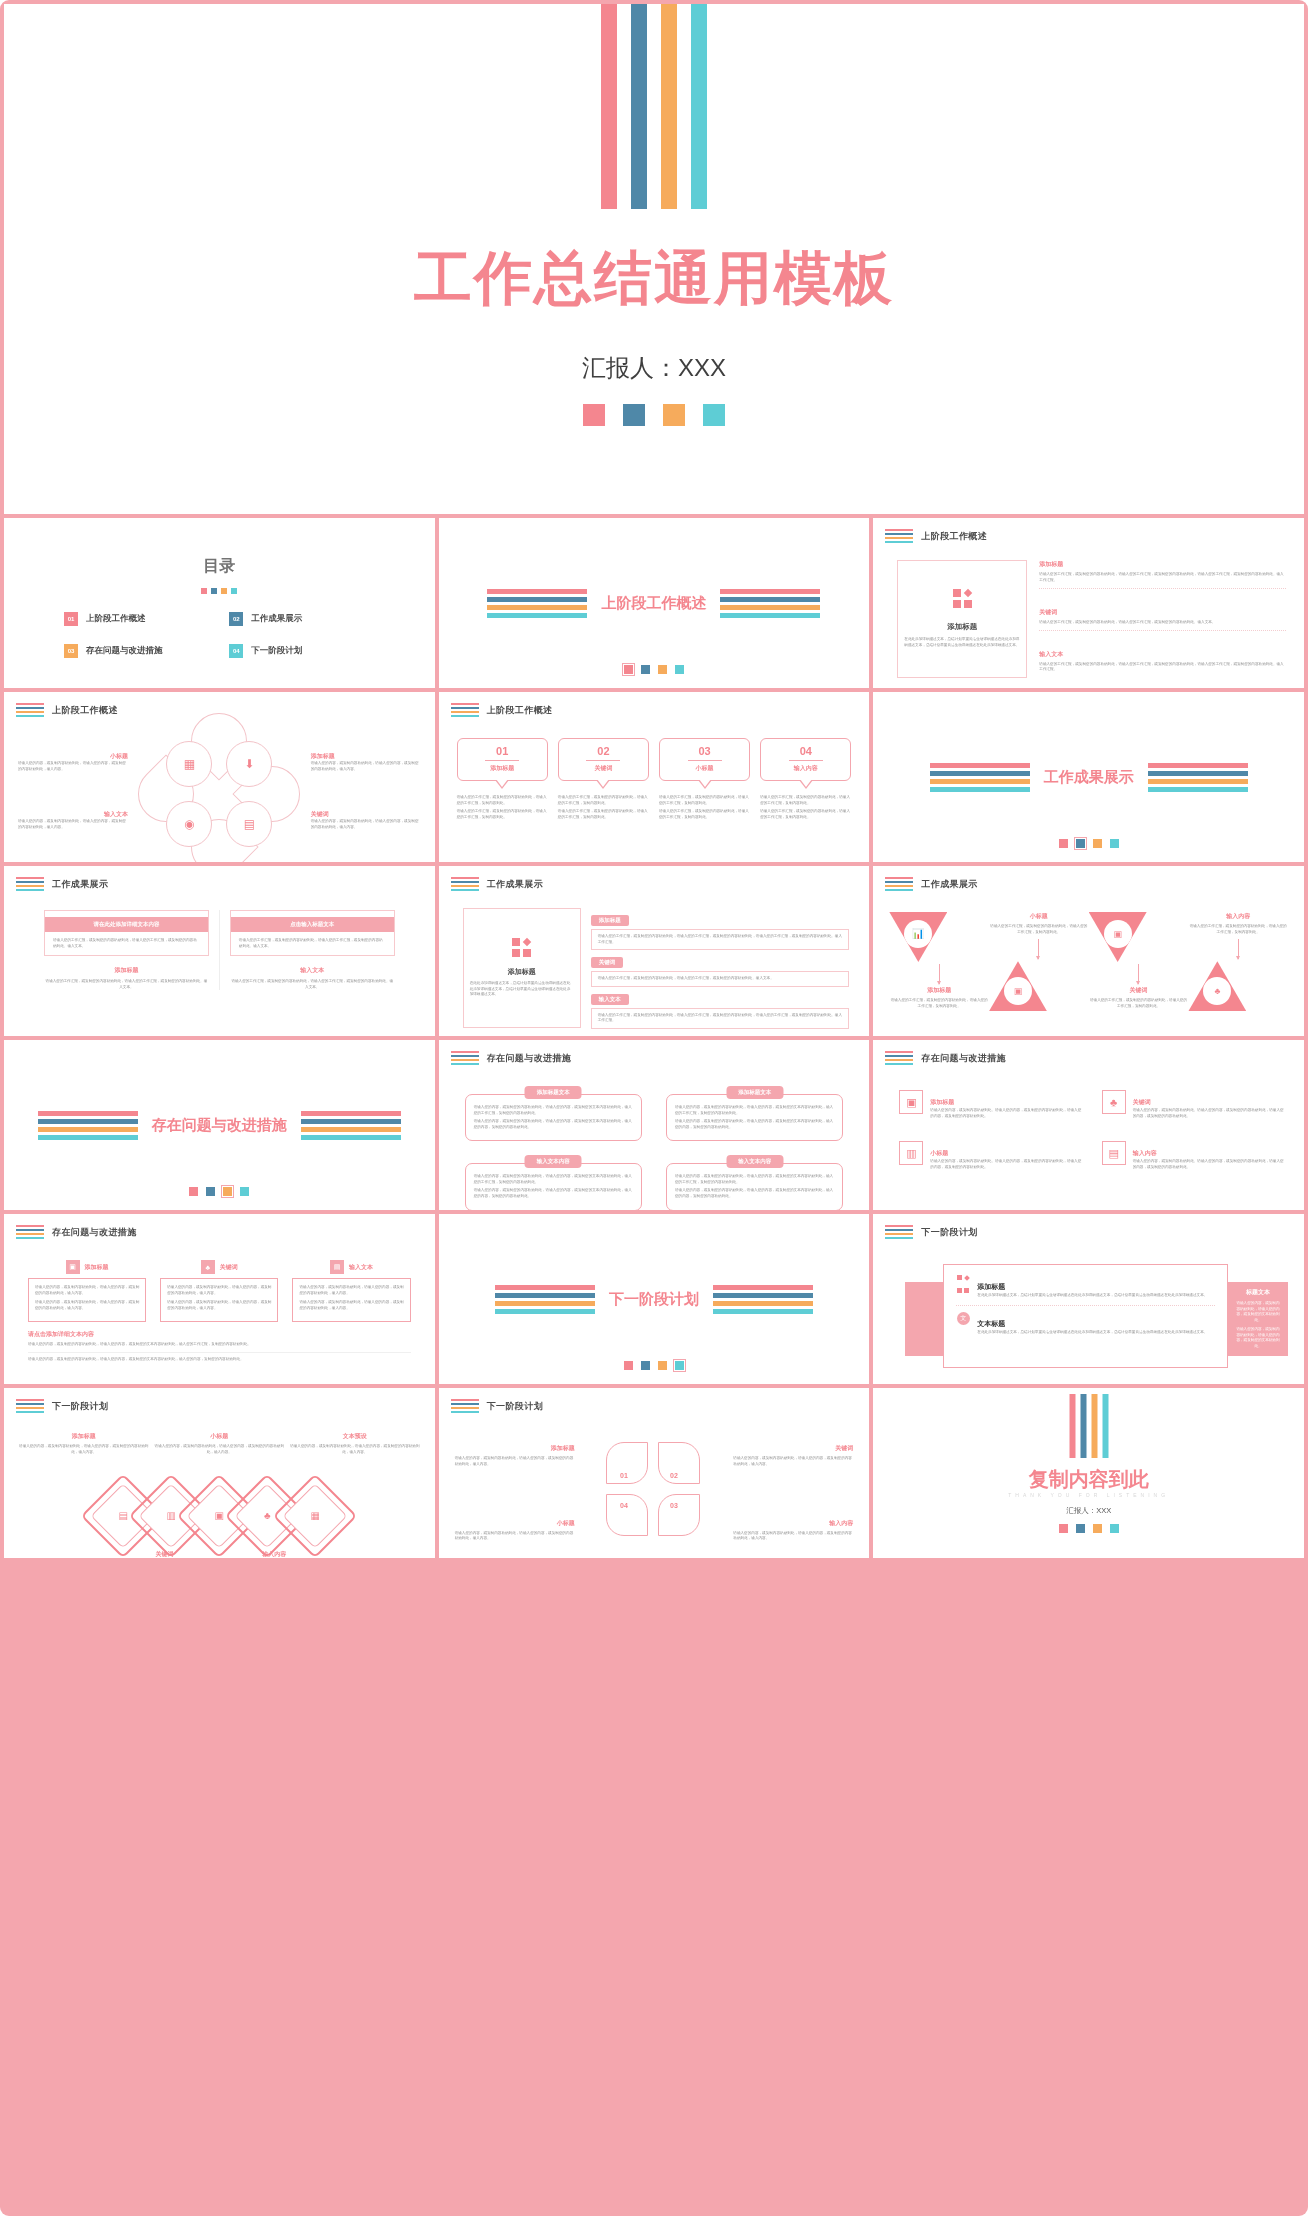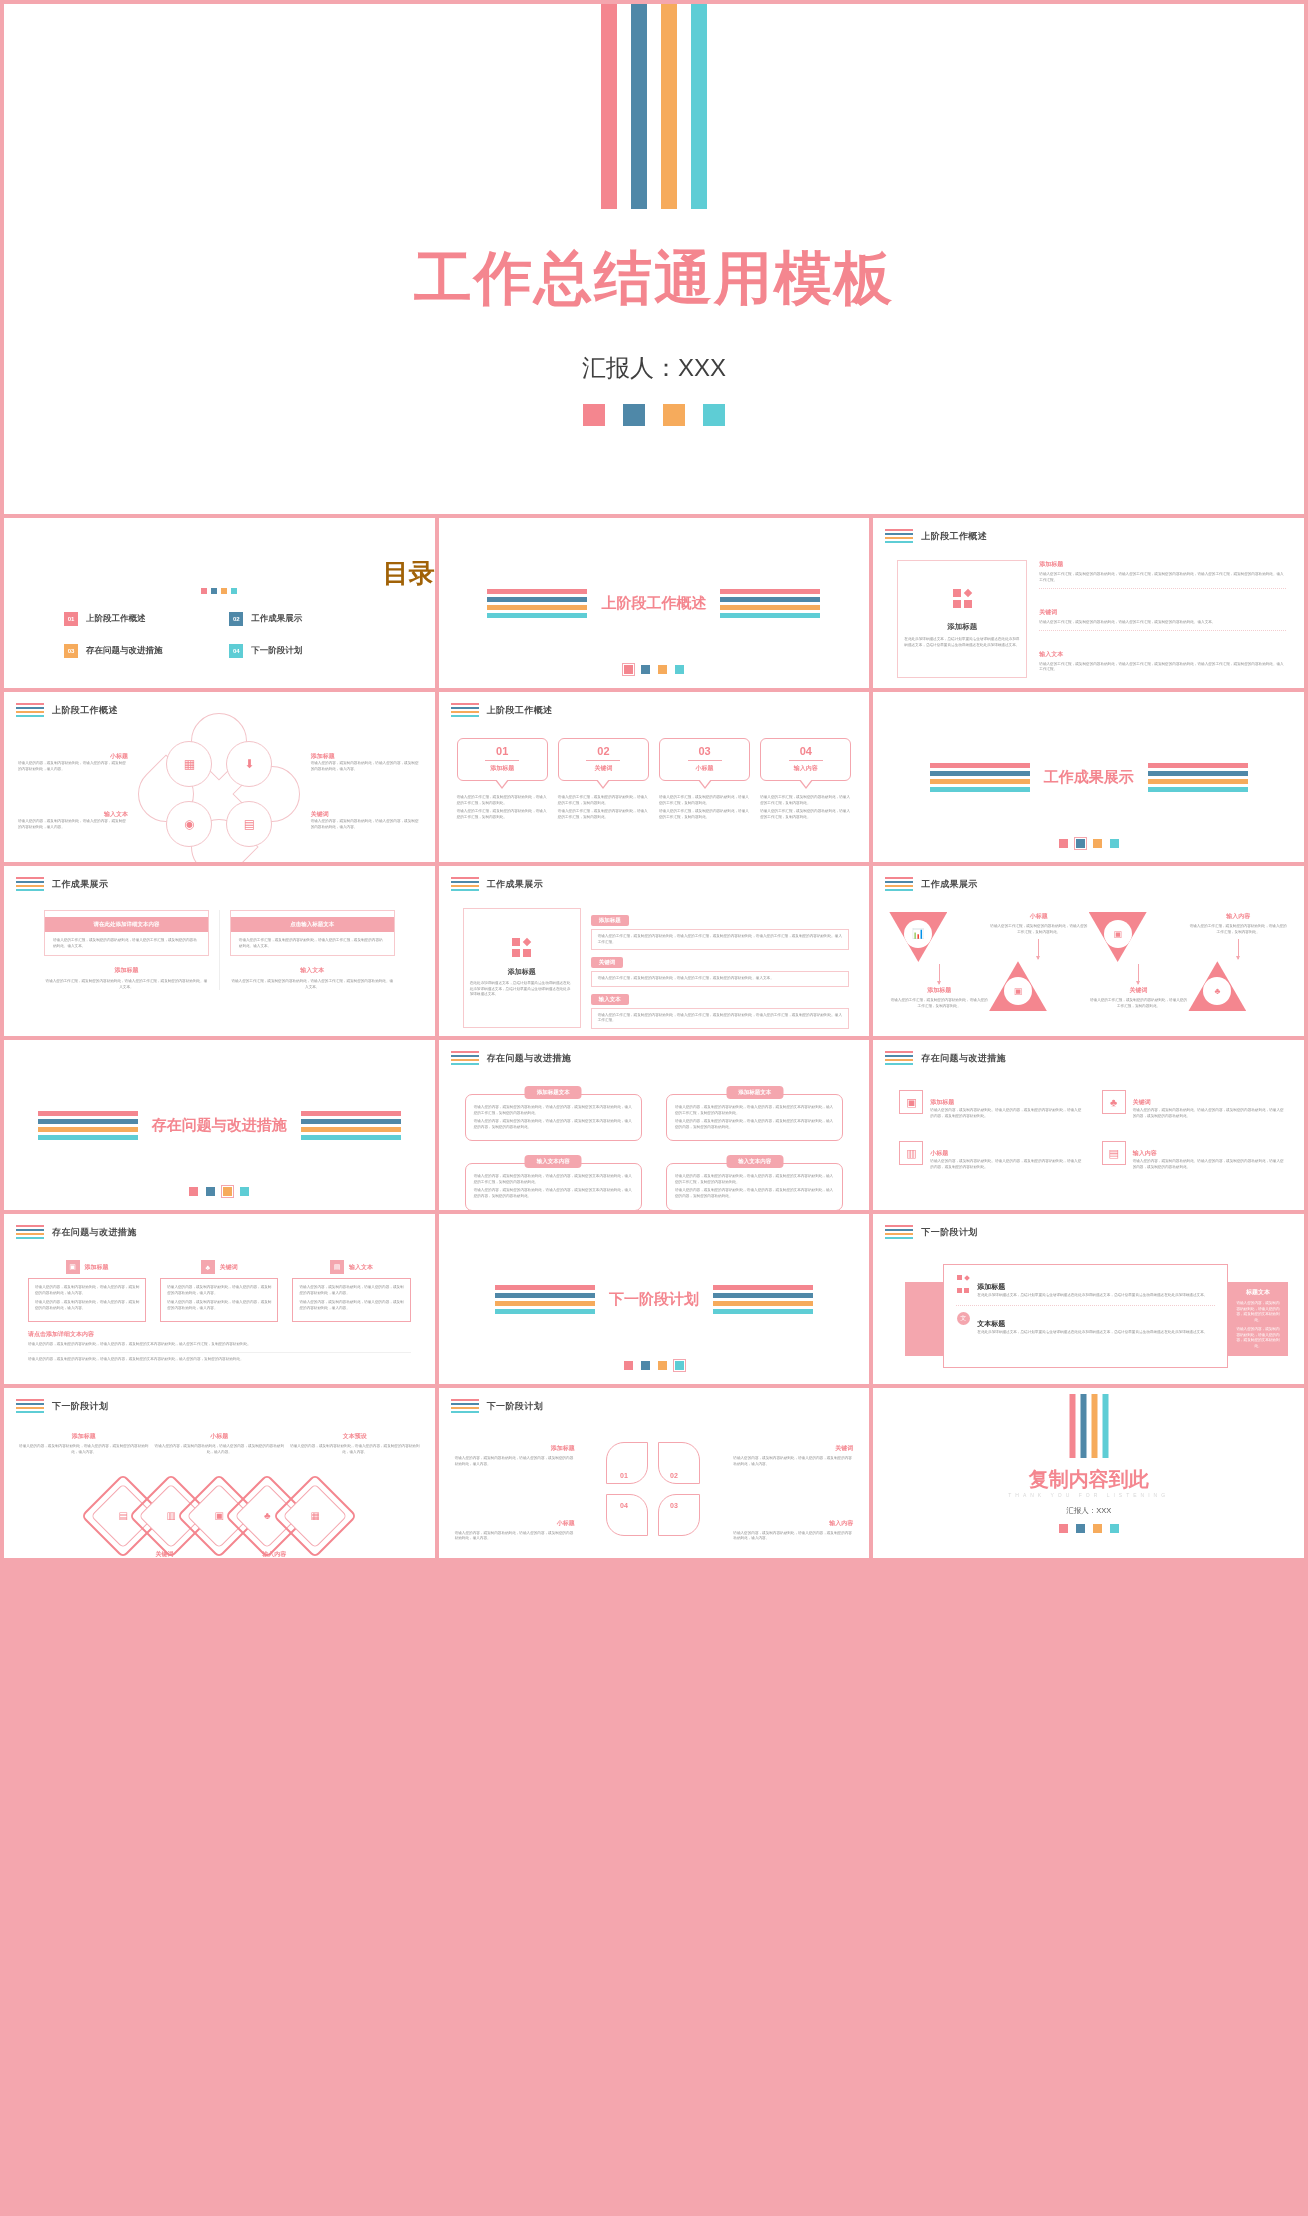--- a/index.html
+++ b/index.html
@@ -1,17 +1,17 @@
 <!DOCTYPE html>
 <html><head>
 <meta charset="utf-8">
 <style>
   *{box-sizing:border-box;margin:0;padding:0;}
   body{width:1308px;height:2216px;background:#ffffff;font-family:"Liberation Sans","DejaVu Sans",sans-serif;}
-  .page{width:1308px;height:2216px;position:relative;background:#f4a6ae;}
+  .page{width:1308px;height:2216px;position:relative;background:#f4a6ae;border-radius:9px;}
 
   
   .hero{position:absolute;left:4px;top:4px;width:1300px;height:510px;background:#fff;}
   .bars-v{position:absolute;left:50%;top:0;transform:translateX(-50%);display:flex;gap:14px;}
   .bars-v i{display:block;width:16px;height:205px;}
   .hero-title{position:absolute;left:0;right:0;top:236px;text-align:center;font-size:58px;font-weight:bold;color:#f4868f;letter-spacing:2px;}
   .hero-sub{position:absolute;left:0;right:0;top:306px;text-align:center;font-size:17px;color:#cfcfcf;letter-spacing:7px;}
   .hero-rep{position:absolute;left:0;right:0;top:348px;text-align:center;font-size:24px;color:#3f3f3f;}
   .sq-row{position:absolute;left:0;right:0;top:400px;display:flex;justify-content:center;gap:18px;}
   .sq-row i{width:22px;height:22px;display:block;}
@@ -30,21 +30,21 @@
   .divider{display:flex;align-items:center;justify-content:center;height:100%;}
   .dv-bars{display:flex;flex-direction:column;gap:3px;width:100px;}
   .dv-bars i{height:5px;display:block;}
   .dv-bars.left{margin-right:0;}
   .dv-title{font-size:15px;font-weight:bold;color:#f4868f;margin:0 14px;white-space:nowrap;}
   .dv-dots{position:absolute;left:0;right:0;bottom:14px;display:flex;justify-content:center;gap:8px;}
   .dv-dots i{width:9px;height:9px;display:block;}
   .dv-dots i.hl{outline:1px solid #f4a6ae;outline-offset:1px;}
 
   
-  .toc-title{position:absolute;left:0;right:0;top:38px;text-align:right;font-size:26px;font-weight:bold;color:#a16207;}
+  .toc-title{position:absolute;left:0;right:0;top:38px;text-align:center;font-size:16px;font-weight:bold;color:#737373;}
   .toc-dots{position:absolute;left:0;right:0;top:70px;display:flex;justify-content:center;gap:4px;}
   .toc-dots i{width:6px;height:6px;display:block;}
   .toc-grid{position:absolute;left:60px;right:40px;top:94px;display:grid;grid-template-columns:1fr 1fr;row-gap:18px;}
   .toc-it{display:flex;align-items:center;gap:8px;}
   .toc-num{width:14px;height:14px;display:flex;align-items:center;justify-content:center;color:#fff;font-size:6px;font-weight:bold;}
   .toc-lab{font-size:8.5px;color:#4c4c4c;font-weight:bold;}
 
   
   .ph{font-size:3.6px;line-height:1.55;color:#8a8a8a;}
   .hd{font-size:6px;color:#f4868f;font-weight:bold;}

